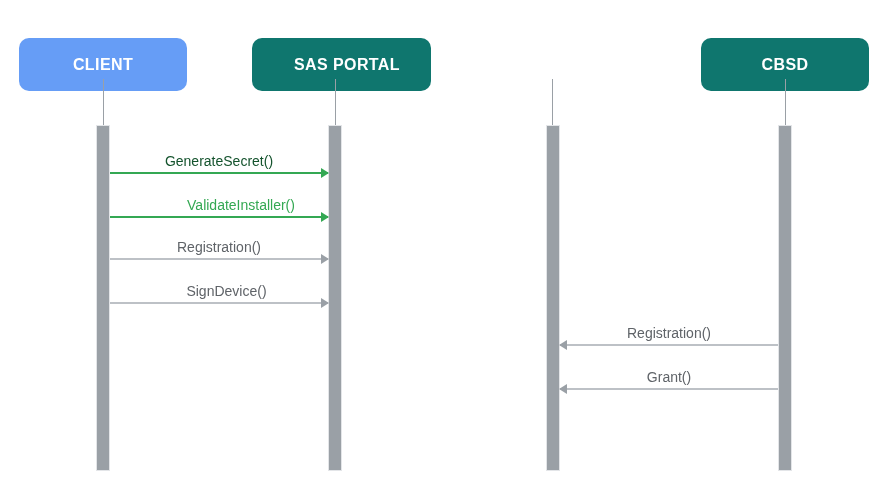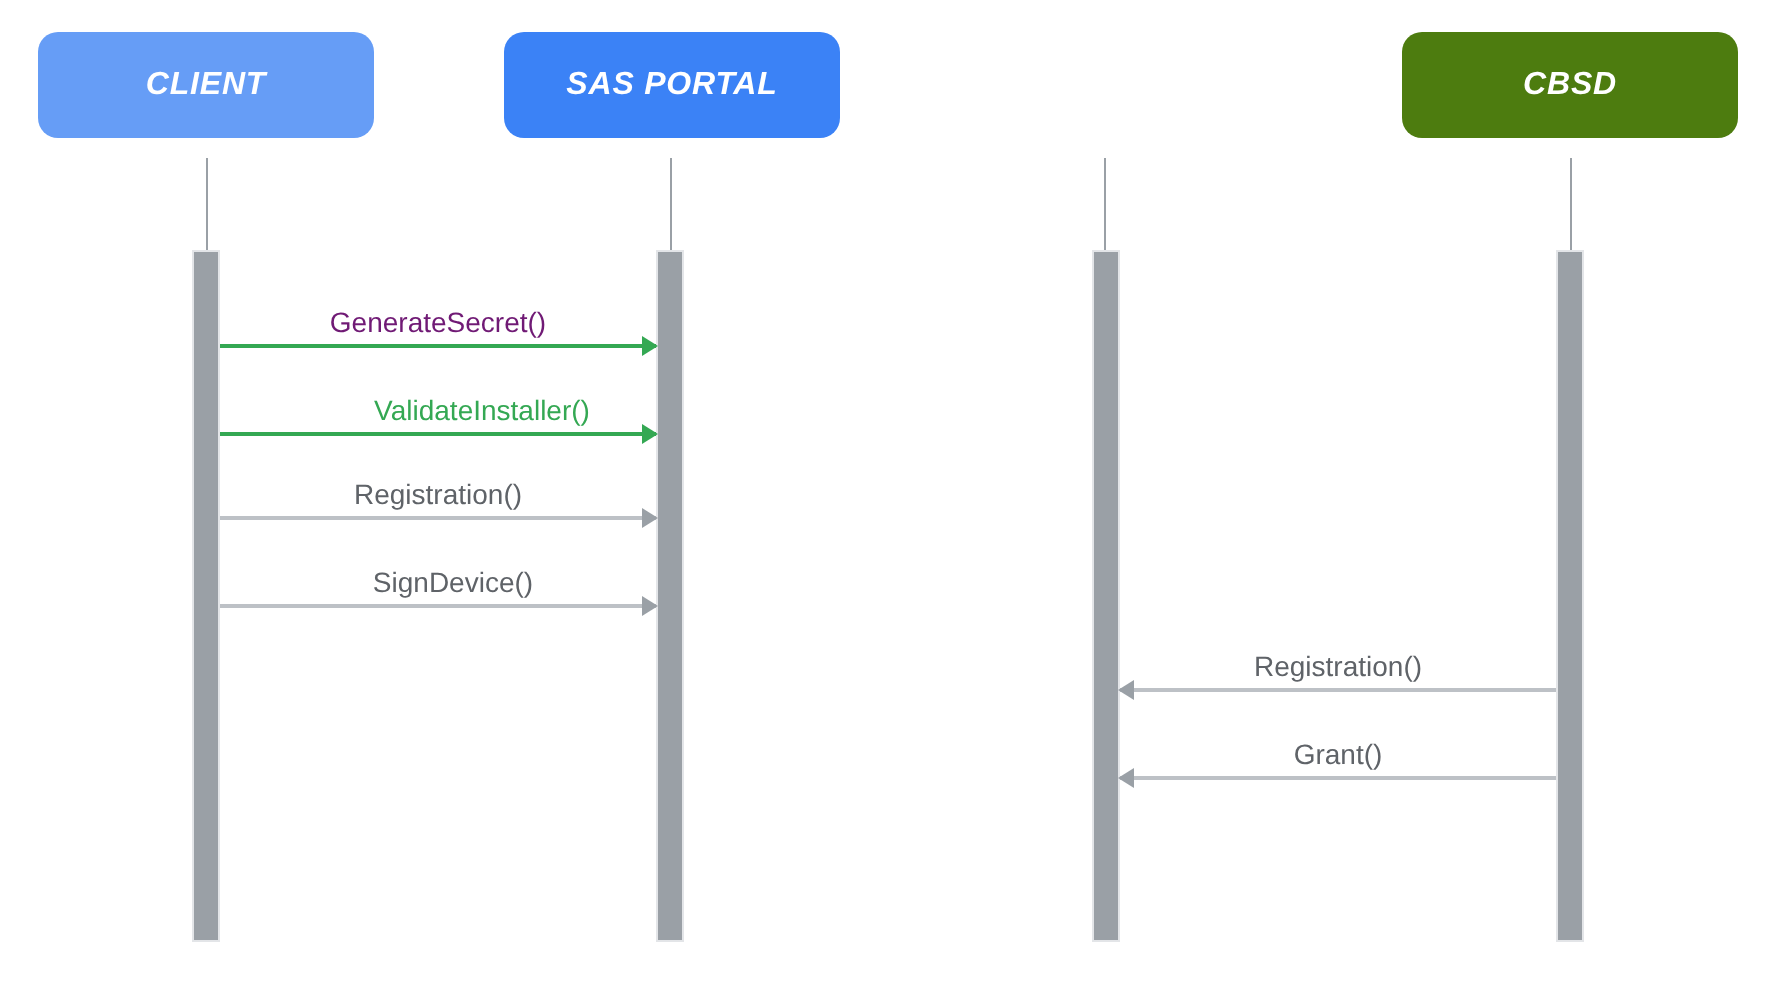--- a/index.html
+++ b/index.html
@@ -6,32 +6,31 @@
   .canvas {
     position: relative;
     width: 883px;
     height: 497px;
     background: #ffffff;
     overflow: hidden;
     font-family: "Liberation Sans", "DejaVu Sans", sans-serif;
   }
   .actor-box {
     position: absolute;
-    top: 16px;
+    top: 38px;
     width: 168px;
     height: 53px;
     border-radius: 10px;
     color: #ffffff;
     font-size: 16px;
     font-weight: bold;
     letter-spacing: 0.4px;
     display: flex;
     align-items: center;
     justify-content: center;
-    font-style: italic;
   }
   .stem {
     position: absolute;
     top: 79px;
     width: 1px;
     height: 47px;
   }
   .activation-bar {
     position: absolute;
     top: 125px;
@@ -65,35 +64,35 @@
   }
   .message.dir-right .arrow-head { right: -1px; border-left: 8px solid; }
   .message.dir-left  .arrow-head { left: -1px;  border-right: 8px solid; }
 </style>
 </head>
 <body>
 
 <div class="canvas">
 
   <div class="actor-box" style="left: 19px; background-color: rgb(102, 157, 246);">CLIENT</div>
-  <div class="actor-box" style="left: 252px; background-color: #3b82f6;">SAS PORTAL</div>
-  <div class="actor-box" style="left: 701px; background-color: #4d7c0f;">CBSD</div>
+  <div class="actor-box" style="left: 252px; background-color: #0f766e; padding-left: 11px;">SAS PORTAL</div>
+  <div class="actor-box" style="left: 701px; background-color: #0f766e;">CBSD</div>
 
   <div class="stem" style="left: 103px; background-color: rgb(154, 160, 166);"></div>
   <div class="stem" style="left: 335px; background-color: rgb(154, 160, 166);"></div>
   <div class="stem" style="left: 552px; background-color: rgb(154, 160, 166);"></div>
   <div class="stem" style="left: 785px; background-color: rgb(154, 160, 166);"></div>
 
   <div class="activation-bar" style="left: 96px; background-color: rgb(154, 160, 166);"></div>
   <div class="activation-bar" style="left: 328px; background-color: rgb(154, 160, 166);"></div>
   <div class="activation-bar" style="left: 546px; background-color: rgb(154, 160, 166);"></div>
   <div class="activation-bar" style="left: 778px; background-color: rgb(154, 160, 166);"></div>
 
   <div class="message dir-right" style="left:110px; top:152px">
-    <div class="msg-label" style="color: #701a75;">GenerateSecret()</div>
+    <div class="msg-label" style="color: #14532d;">GenerateSecret()</div>
     <div class="msg-line" style="background-color: rgb(52, 168, 83);">
       <span class="arrow-head" style="border-left-color: rgb(52, 168, 83);"></span>
     </div>
   </div>
 
   <div class="message dir-right" style="left:110px; top:196px">
     <div class="msg-label" style="color: rgb(52, 168, 83); margin-left: 44px;">ValidateInstaller()</div>
     <div class="msg-line" style="background-color: rgb(52, 168, 83);">
       <span class="arrow-head" style="border-left-color: rgb(52, 168, 83);"></span>
     </div>

